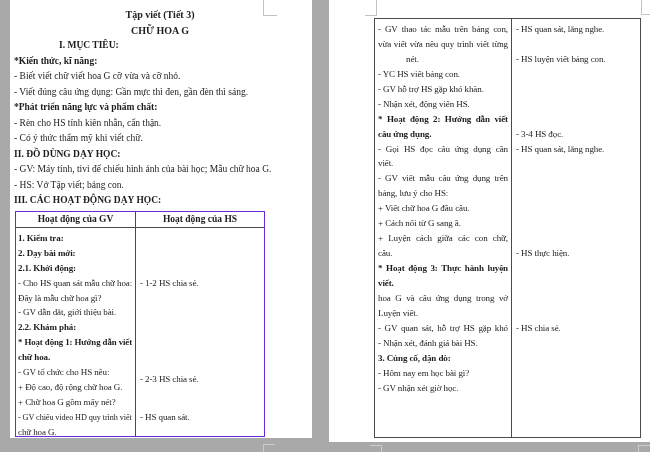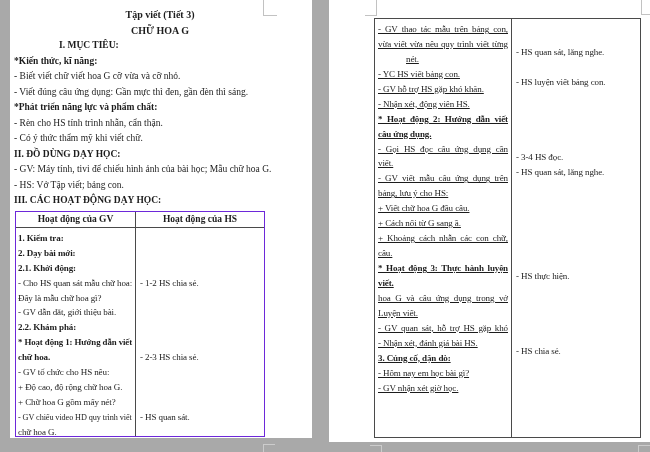--- a/index.html
+++ b/index.html
@@ -39,43 +39,43 @@
   #p1-thead .th2{flex:1;}
   #p1-tbody{position:absolute;left:0;top:16px;right:0;bottom:0;display:flex;}
   #p1-gv{width:120px;border-right:1px solid #4a4a4a;box-sizing:border-box;padding:3px 3px 0 2px;}
   #p1-hs{flex:1;position:relative;}
 
   
   #p2-table{
     position:absolute;left:45px;top:18px;width:267px;height:420px;
     border:1px solid #4a4a4a;box-sizing:border-box;display:flex;
   }
-  #p2-gv{width:137px;border-right:1px solid #4a4a4a;box-sizing:border-box;padding:3px 3px 0 3px;text-decoration:underline;}
-  #p2-hs{flex:1;position:relative;margin-top:23px;}
+  #p2-gv{width:137px;border-right:1px solid #4a4a4a;box-sizing:border-box;padding:3px 3px 0 3px;}
+  #p2-hs{flex:1;position:relative;}
 
   .hsnote{position:absolute;left:4px;white-space:nowrap;font-size:9px;letter-spacing:-0.1px;}
 
   
   .cmark{position:absolute;box-sizing:border-box;}
   .mk-top{border-color:#c2c2c2;}
   .mk-bot{border-color:#cccccc;}
 </style>
 </head>
 <body>
 
 <div class="page" id="page1">
   <div id="p1-heading">
       <div class="tline b c" style="height: 15.5px; line-height: 15.5px;">Tập viết (Tiết 3)</div>
       <div class="tline b c" style="height: 15.5px; line-height: 15.5px;">CHỮ HOA G</div>
       <div class="tline b" style="height: 15.5px; line-height: 15.5px; margin-left: 45px;">I. MỤC TIÊU:</div>
       <div class="tline b" style="height: 15.5px; line-height: 15.5px;">*Kiến thức, kĩ năng:</div>
       <div class="tline" style="height: 15.5px; line-height: 15.5px;">- Biết viết chữ viết hoa G cỡ vừa và cỡ nhỏ.</div>
       <div class="tline" style="height: 15.5px; line-height: 15.5px;">- Viết đúng câu ứng dụng: Gần mực thì đen, gần đèn thì sáng.</div>
       <div class="tline b" style="height: 15.5px; line-height: 15.5px;">*Phát triển năng lực và phẩm chất:</div>
-      <div class="tline" style="height: 15.5px; line-height: 15.5px;">- Rèn cho HS tính trình nhẫn, cẩn thận.</div>
+      <div class="tline" style="height: 15.5px; line-height: 15.5px;">- Rèn cho HS tính kiên nhẫn, cẩn thận.</div>
       <div class="tline" style="height: 15.5px; line-height: 15.5px;">- Có ý thức thẩm mỹ khi viết chữ.</div>
       <div class="tline b" style="height: 15.5px; line-height: 15.5px;">II. ĐỒ DÙNG DẠY HỌC:</div>
       <div class="tline" style="height: 15.5px; line-height: 15.5px;">- GV: Máy tính, tivi để chiếu hình ảnh của bài học; Mẫu chữ hoa G.</div>
       <div class="tline" style="height: 15.5px; line-height: 15.5px;">- HS: Vở Tập viết; bảng con.</div>
       <div class="tline b" style="height: 15.5px; line-height: 15.5px;">III. CÁC HOẠT ĐỘNG DẠY HỌC:</div>
     </div>
   <div id="p1-table" class="tbl">
     <div id="p1-thead">
       <div class="th th1">Hoạt động của GV</div>
       <div class="th th2">Hoạt động của HS</div>
@@ -92,21 +92,21 @@
           <div class="tline b j" style="height: 14.9px; line-height: 14.9px; transform-origin: left center; transform: scaleX(0.982759);">* Hoạt động 1: Hướng dẫn viết</div>
           <div class="tline b" style="height: 14.9px; line-height: 14.9px;">chữ hoa.</div>
           <div class="tline" style="height: 14.9px; line-height: 14.9px;">- GV tổ chức cho HS nêu:</div>
           <div class="tline" style="height: 14.9px; line-height: 14.9px;">+ Độ cao, độ rộng chữ hoa G.</div>
           <div class="tline" style="height: 14.9px; line-height: 14.9px;">+ Chữ hoa G gồm mấy nét?</div>
           <div class="tline j" style="height: 14.9px; line-height: 14.9px; transform-origin: left center; transform: scaleX(0.912);">- GV chiếu video HD quy trình viết</div>
           <div class="tline" style="height: 14.9px; line-height: 14.9px;">chữ hoa G.</div>
         </div>
       <div id="p1-hs">
           <div class="hsnote" style="top: 47.7px; line-height: 14.9px;">- 1-2 HS chia sẻ.</div>
-          <div class="hsnote" style="top: 122px; line-height: 14.9px;">- 2-3 HS chia sẻ.</div>
+          <div class="hsnote" style="top: 144px; line-height: 14.9px;">- 2-3 HS chia sẻ.</div>
           <div class="hsnote" style="top: 181.8px; line-height: 14.9px;">- HS quan sát.</div>
         </div>
     </div>
   </div>
 </div>
 
 <div class="page" id="page2">
   <div id="p2-table" class="tbl">
     <div id="p2-gv">
         <div class="tline j" style="height: 14.95px; line-height: 14.95px;">- GV thao tác mẫu trên bảng con,</div>
@@ -116,21 +116,21 @@
         <div class="tline" style="height: 14.95px; line-height: 14.95px;">- GV hỗ trợ HS gặp khó khăn.</div>
         <div class="tline" style="height: 14.95px; line-height: 14.95px;">- Nhận xét, động viên HS.</div>
         <div class="tline b j" style="height: 14.95px; line-height: 14.95px;">* Hoạt động 2: Hướng dẫn viết</div>
         <div class="tline b" style="height: 14.95px; line-height: 14.95px;">câu ứng dụng.</div>
         <div class="tline j" style="height: 14.95px; line-height: 14.95px;">- Gọi HS đọc câu ứng dụng cần</div>
         <div class="tline" style="height: 14.95px; line-height: 14.95px;">viết.</div>
         <div class="tline j" style="height: 14.95px; line-height: 14.95px;">- GV viết mẫu câu ứng dụng trên</div>
         <div class="tline" style="height: 14.95px; line-height: 14.95px;">bảng, lưu ý cho HS:</div>
         <div class="tline" style="height: 14.95px; line-height: 14.95px;">+ Viết chữ hoa G đầu câu.</div>
         <div class="tline" style="height: 14.95px; line-height: 14.95px;">+ Cách nối từ G sang ầ.</div>
-        <div class="tline j" style="height: 14.95px; line-height: 14.95px;">+ Khoảng cách nhẫn các con chữ,</div>
+        <div class="tline j" style="height: 14.95px; line-height: 14.95px;">+ Luyện cách giữa các con chữ,</div>
         <div class="tline" style="height: 14.95px; line-height: 14.95px;">câu.</div>
         <div class="tline b j" style="height: 14.95px; line-height: 14.95px;">* Hoạt động 3: Thực hành luyện</div>
         <div class="tline b" style="height: 14.95px; line-height: 14.95px;">viết.</div>
         <div class="tline j" style="height: 14.95px; line-height: 14.95px;">hoa G và câu ứng dụng trong vở</div>
         <div class="tline" style="height: 14.95px; line-height: 14.95px;">Luyện viết.</div>
         <div class="tline j" style="height: 14.95px; line-height: 14.95px;">- GV quan sát, hỗ trợ HS gặp khó</div>
         <div class="tline" style="height: 14.95px; line-height: 14.95px;">- Nhận xét, đánh giá bài HS.</div>
         <div class="tline b" style="height: 14.95px; line-height: 14.95px;">3. Củng cố, dặn dò:</div>
         <div class="tline" style="height: 14.95px; line-height: 14.95px;">- Hôm nay em học bài gì?</div>
         <div class="tline" style="height: 14.95px; line-height: 14.95px;">- GV nhận xét giờ học.</div>

